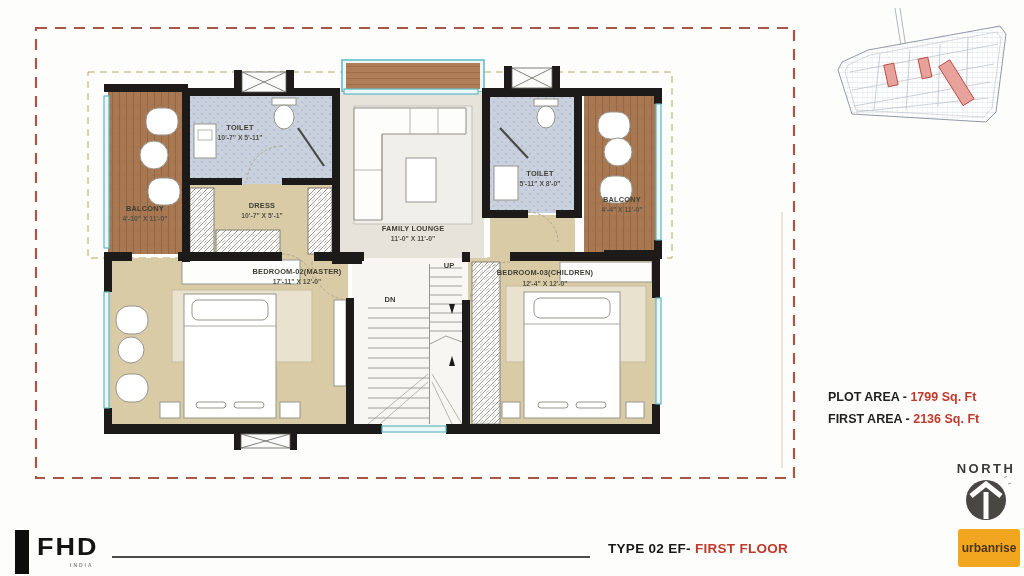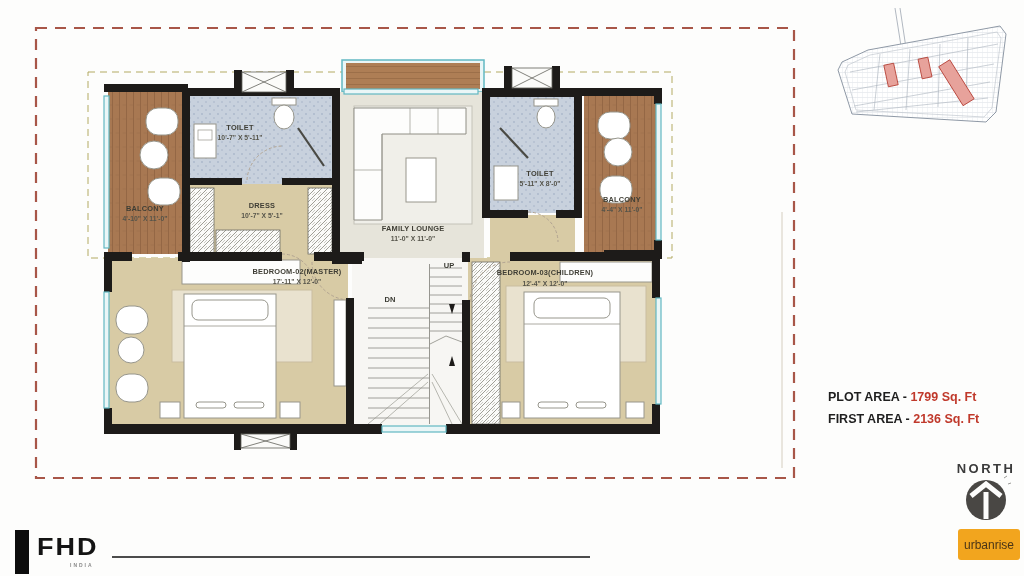--- a/index.html
+++ b/index.html
@@ -11,22 +11,22 @@
   body{font-family:"Liberation Sans",sans-serif;background:#ffffff;}
   #stage{position:relative;width:1024px;height:576px;background:#fdfdfc;overflow:hidden;}
   svg text{font-family:"Liberation Sans",sans-serif;}
   .roomname{font-size:7.4px;font-weight:700;fill:var(--label);text-anchor:middle;letter-spacing:.2px;}
   .roomdims{font-size:6.8px;font-weight:700;fill:#55544a;text-anchor:middle;}
   .stairtxt{font-size:7.5px;font-weight:700;fill:#3a3a32;text-anchor:middle;}
   .abs{position:absolute;}
   .areas{left:828px;top:386px;font-size:12.5px;font-weight:700;color:#1f1f1f;line-height:22px;white-space:nowrap;}
   .areas .val{color:var(--red);}
   .north-label{left:956px;top:461px;width:60px;text-align:center;font-size:13px;font-weight:600;letter-spacing:2.5px;color:#3b3b3b;}
-  .urbanrise{left:958px;top:529px;width:62px;height:31px;background:var(--orange);border-radius:3px;
-    display:flex;align-items:center;justify-content:center;font-size:12px;font-weight:400;color:#4a3517;}
+  .urbanrise{left:958px;top:529px;width:62px;height:38px;background:var(--orange);border-radius:3px;
+    display:flex;align-items:center;justify-content:center;font-size:12px;font-weight:700;color:#4a3517;}
   .devline{right:4px;top:553px;font-size:10.5px;font-weight:700;color:#1c1c1c;white-space:nowrap;}
   .devline .loc{color:var(--red);}
   .typeline{left:608px;top:541px;font-size:13.5px;font-weight:700;color:#181818;white-space:nowrap;letter-spacing:.3px;}
   .typeline .floor{color:var(--red);}
   .fhd-bar{left:15px;top:530px;width:14px;height:44px;background:#0d0d0d;}
   .fhd-text{left:37px;top:534px;font-size:27px;font-weight:900;letter-spacing:2px;color:#141414;transform:scaleY(.88);transform-origin:top left;}
   .fhd-sub{left:70px;top:562px;font-size:5px;letter-spacing:2px;color:#8a8a8a;font-weight:700;}
   .footer-rule{left:112px;top:556px;width:478px;height:2px;background:#4c4c4c;}
 </style>
 </head>
@@ -268,19 +268,22 @@
     <div><span>FIRST AREA - </span><span class="val">2136 Sq. Ft</span></div>
   </div>
 
   <div class="abs north-label">NORTH</div>
 
   <div class="abs urbanrise">
     <span>urbanrise</span>
   </div>
 
 
+  <div class="abs typeline">
+    <span>TYPE 02 EF- </span><span class="floor">FIRST FLOOR</span>
+  </div>
 
   <div class="abs fhd-bar"></div>
   <div class="abs fhd-text">FHD</div>
   <div class="abs fhd-sub">INDIA</div>
   <div class="abs footer-rule"></div>
 
 </div>
 
 </body></html>

